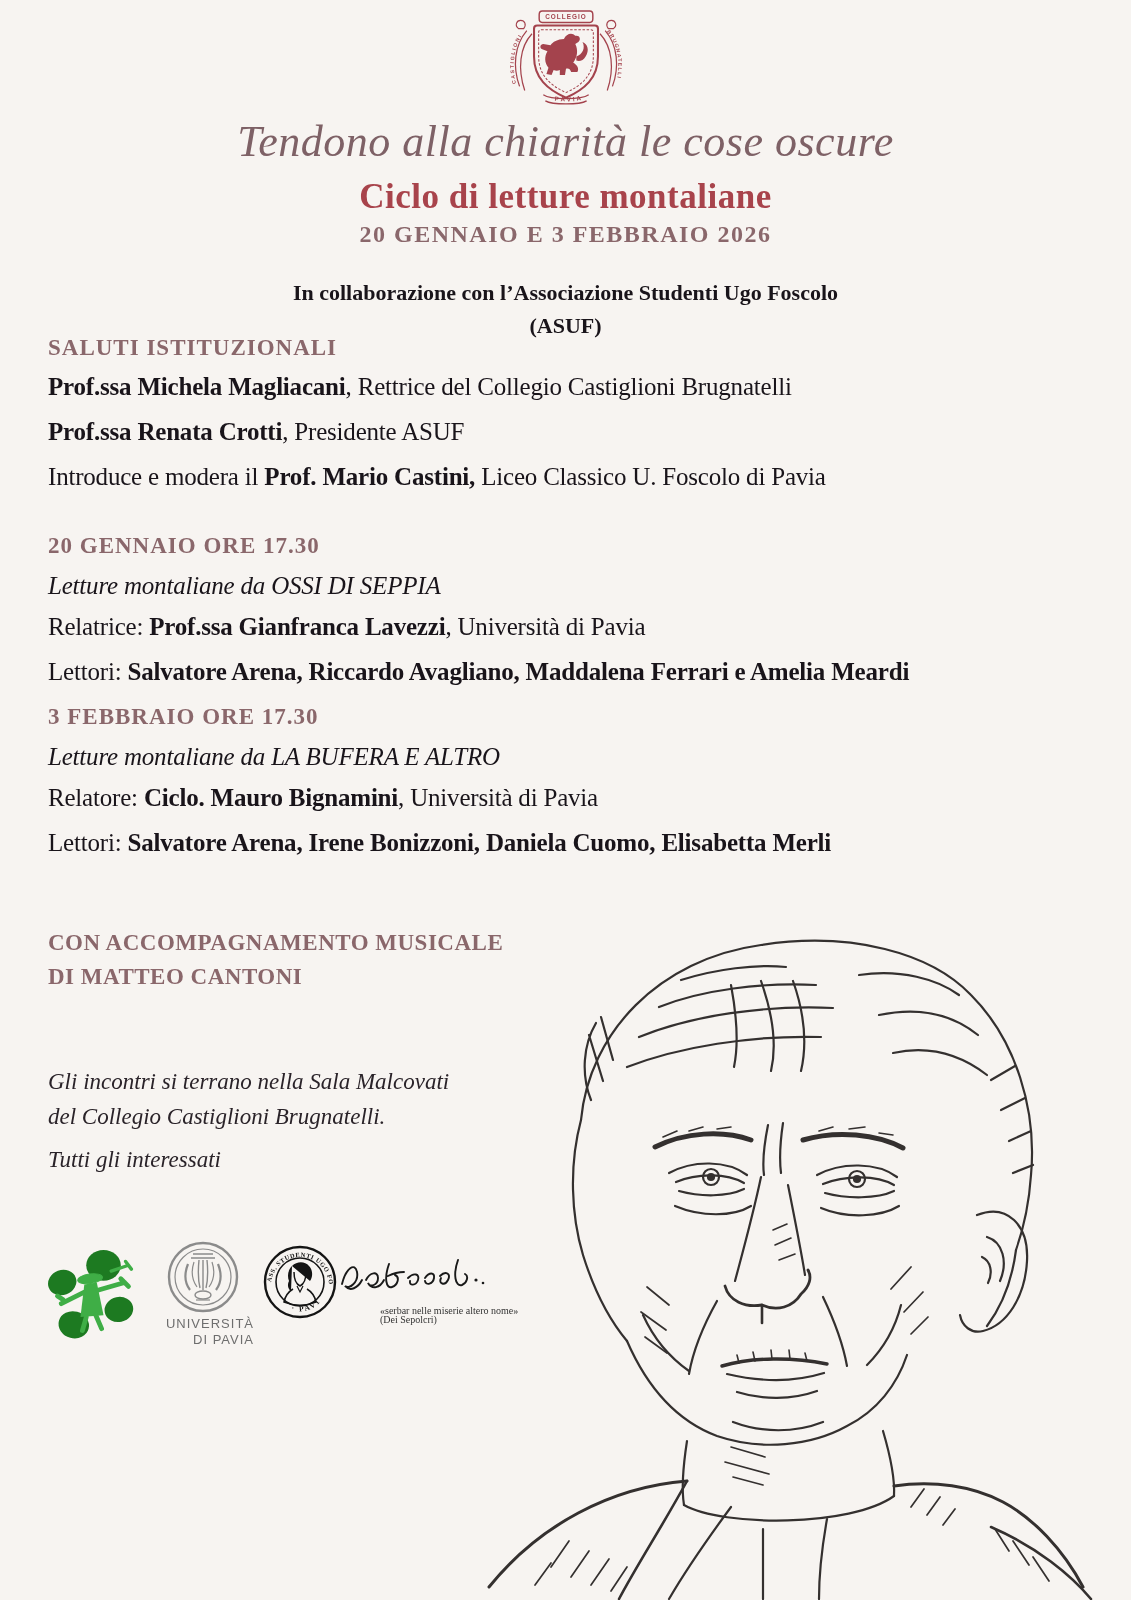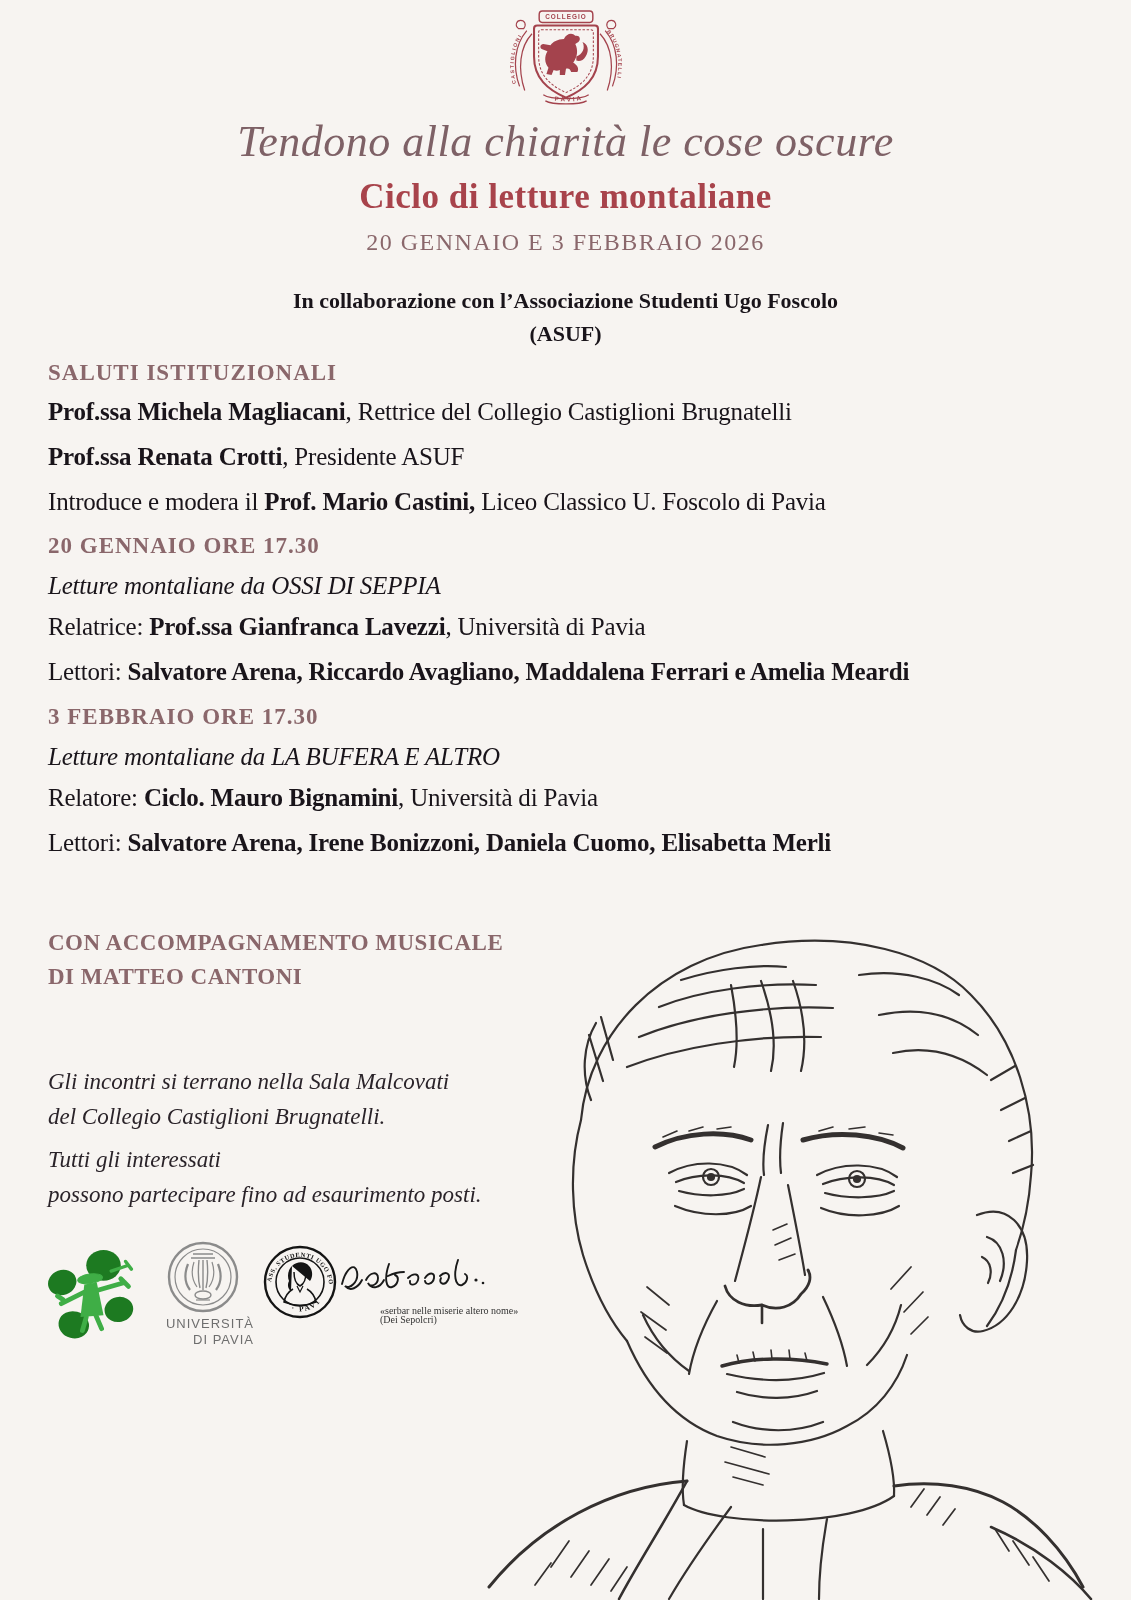--- a/index.html
+++ b/index.html
@@ -5,31 +5,31 @@
   html,body{margin:0;padding:0;}
   body{width:1131px;height:1600px;overflow:hidden;
        font-family:"Liberation Serif", serif;}
   .page{position:relative;width:1131px;height:1600px;background:#f7f4f1;}
 
   
   .header{position:absolute;top:0;left:0;width:100%;text-align:center;}
   .crest-wrap{margin:8px auto 0 auto;width:126px;height:98px;}
   .main-title{margin-top:10px;font-size:44px;font-style:italic;color:#7e6166;letter-spacing:.5px;}
   .subtitle{margin-top:10px;font-size:35px;font-weight:bold;color:#a8434b;letter-spacing:.5px;}
-  .dates{margin-top:12px;font-size:24px;font-weight:normal;color:#8a676b;letter-spacing:1.5px;}
+  .dates{margin-top:4px;font-size:24px;font-weight:bold;color:#8a676b;letter-spacing:1.5px;}
   .collab{margin-top:28px;font-size:22px;font-weight:bold;color:#19141a;line-height:33px;}
 
   
   .sec{position:absolute;left:48px;color:#19141a;}
   .sec-heading{font-size:23px;font-weight:bold;color:#8a676b;letter-spacing:1px;}
   .line{font-size:25px;letter-spacing:-0.2px;margin-top:12px;}
   .line b{font-weight:bold;}
   .italic-line{font-size:25px;font-style:italic;letter-spacing:-0.2px;}
 
-  #saluti{top:360px;}
+  #saluti{top:335px;}
   #saluti .sec-heading{margin-bottom:12px;}
   #saluti .line{margin-bottom:17px;}
 
   #event1{top:533px;}
   #event2{top:704px;}
   .event .sec-heading{margin-bottom:13px;}
   .event .italic-line{margin-bottom:13px;}
   .event .line{margin-bottom:17px;}
 
   #music{top:926px;font-size:23px;font-weight:bold;color:#8a676b;line-height:34px;letter-spacing:.5px;}
@@ -133,21 +133,20 @@
   <div class="sec" id="music">
     <div>CON ACCOMPAGNAMENTO MUSICALE</div>
     <div>DI MATTEO CANTONI</div>
   </div>
 
   <div class="sec" id="venue">
     <div class="v-line">Gli incontri si terrano nella Sala Malcovati</div>
     <div class="v-line">del Collegio Castiglioni Brugnatelli.</div>
     <div class="v-gap"></div>
     <div class="v-line">Tutti gli interessati</div>
-    <div class="v-line">possono partecipare fino ad esaurimento posti.</div>
   </div>
 
   <div class="logo" id="logo-lombardia">
     <svg width="96" height="100" viewBox="0 0 100 104">
       <g fill="#1d7a21">
         <ellipse cx="62" cy="20" rx="18" ry="16"></ellipse>
         <ellipse cx="19" cy="38" rx="15" ry="13" transform="rotate(-20 19 38)"></ellipse>
         <ellipse cx="31" cy="82" rx="16" ry="14" transform="rotate(15 31 82)"></ellipse>
         <ellipse cx="78" cy="66" rx="15" ry="13" transform="rotate(-12 78 66)"></ellipse>
       </g>

